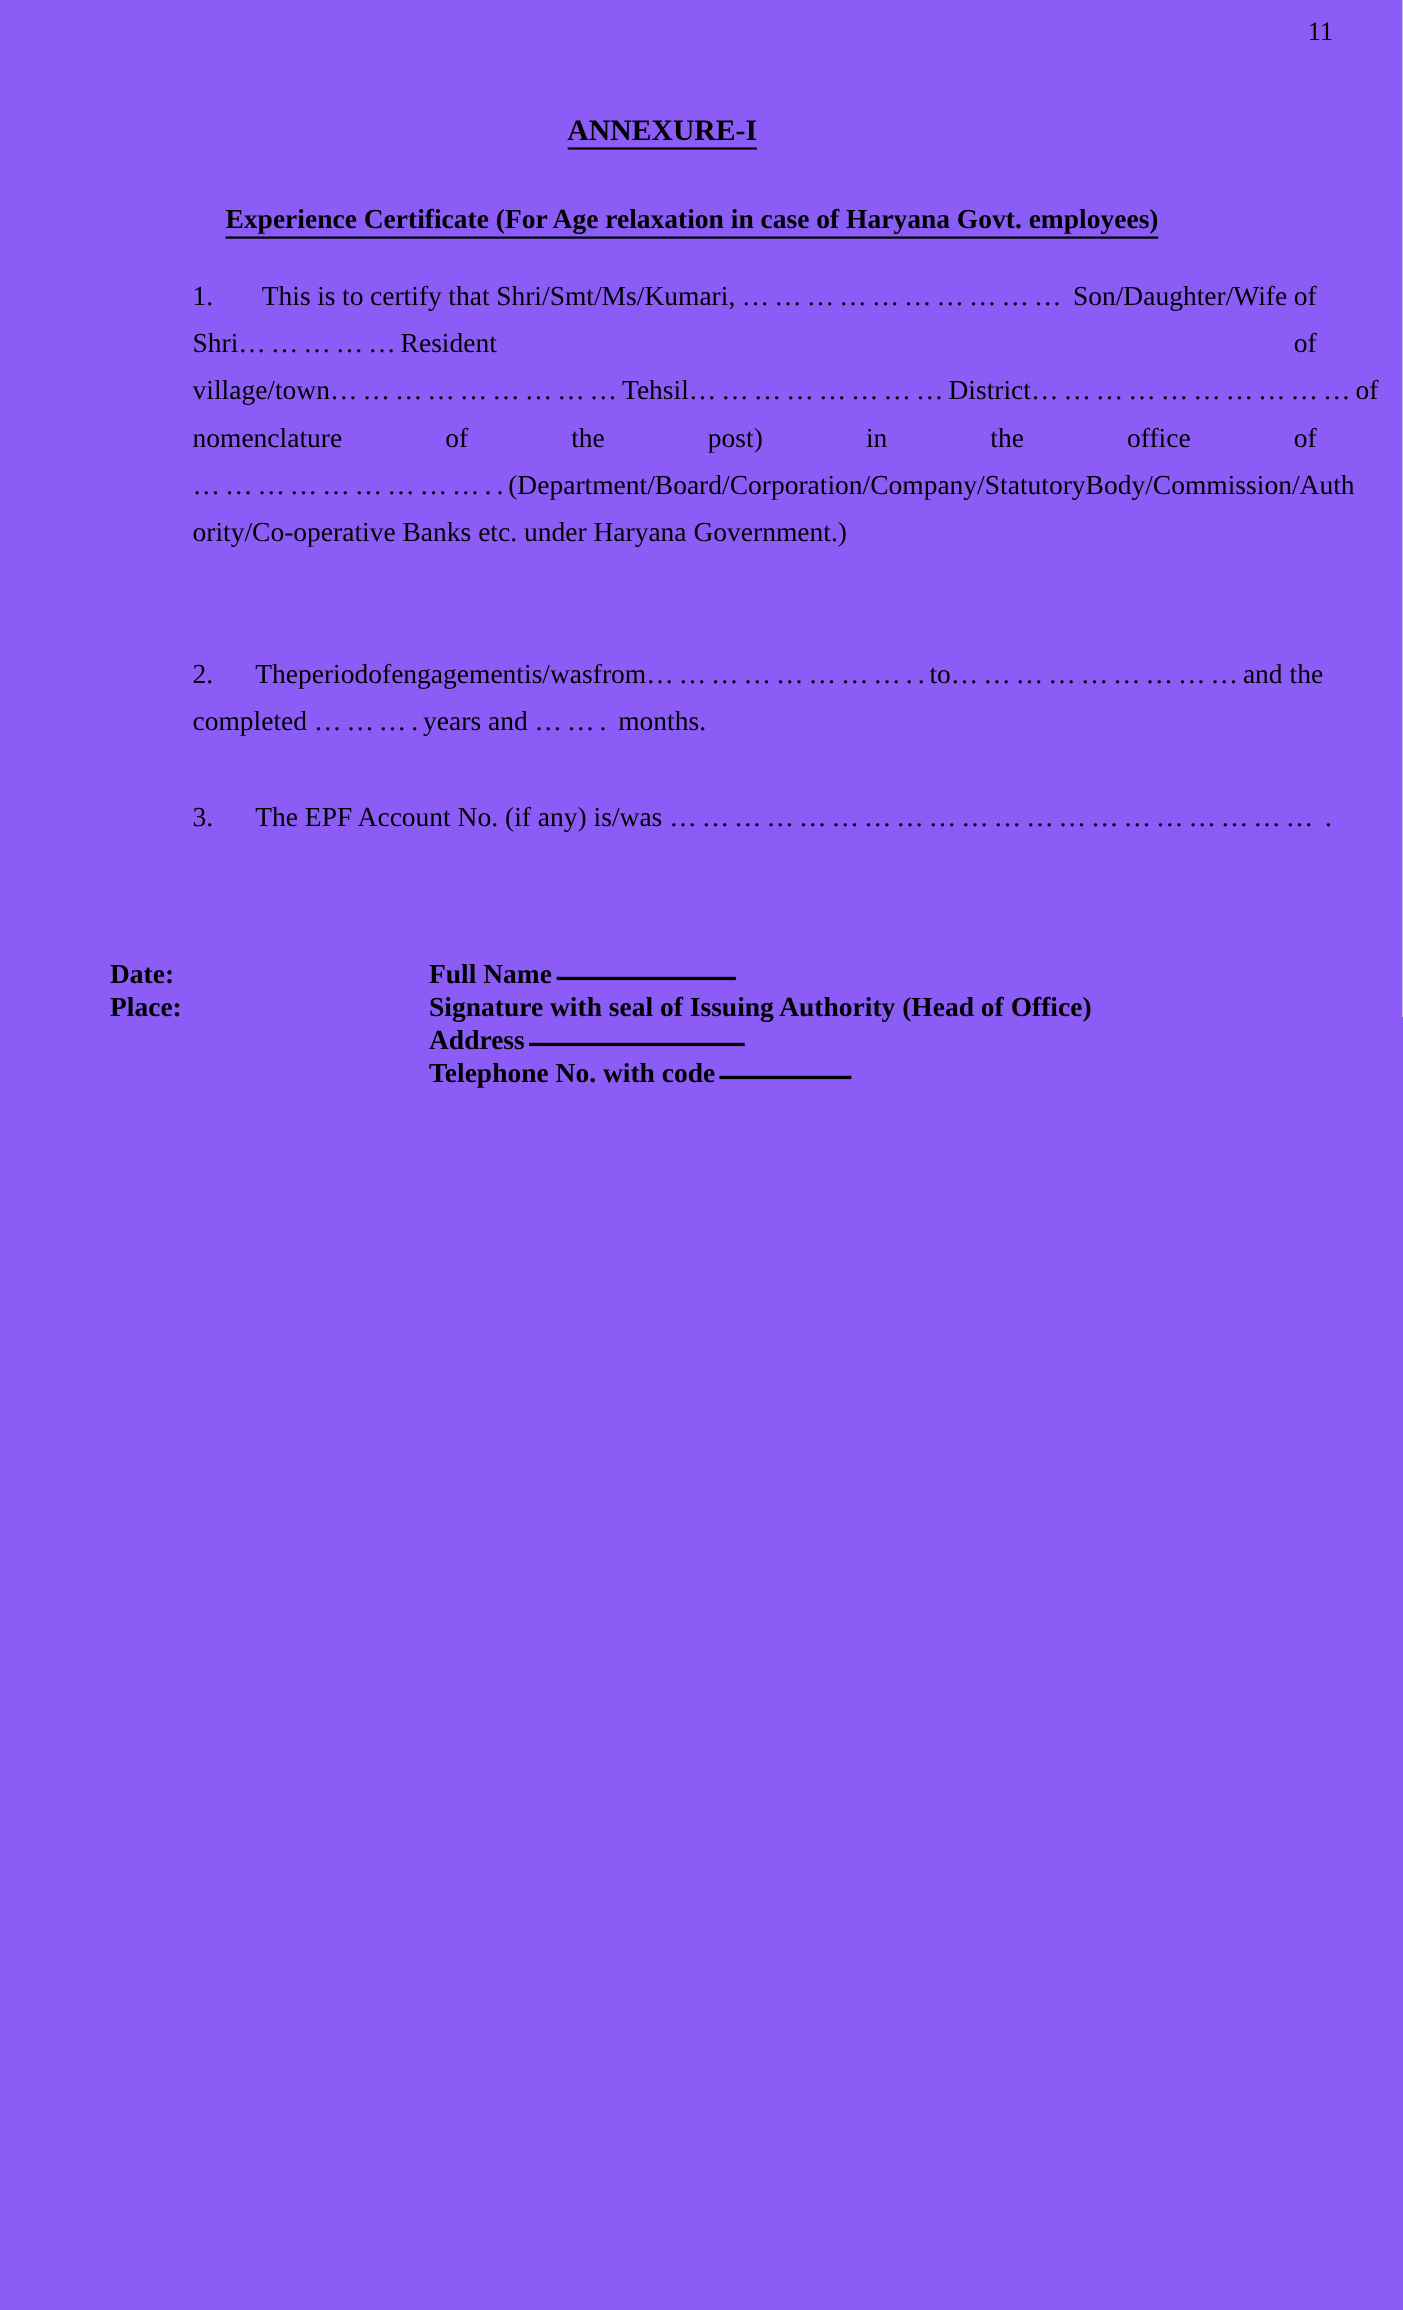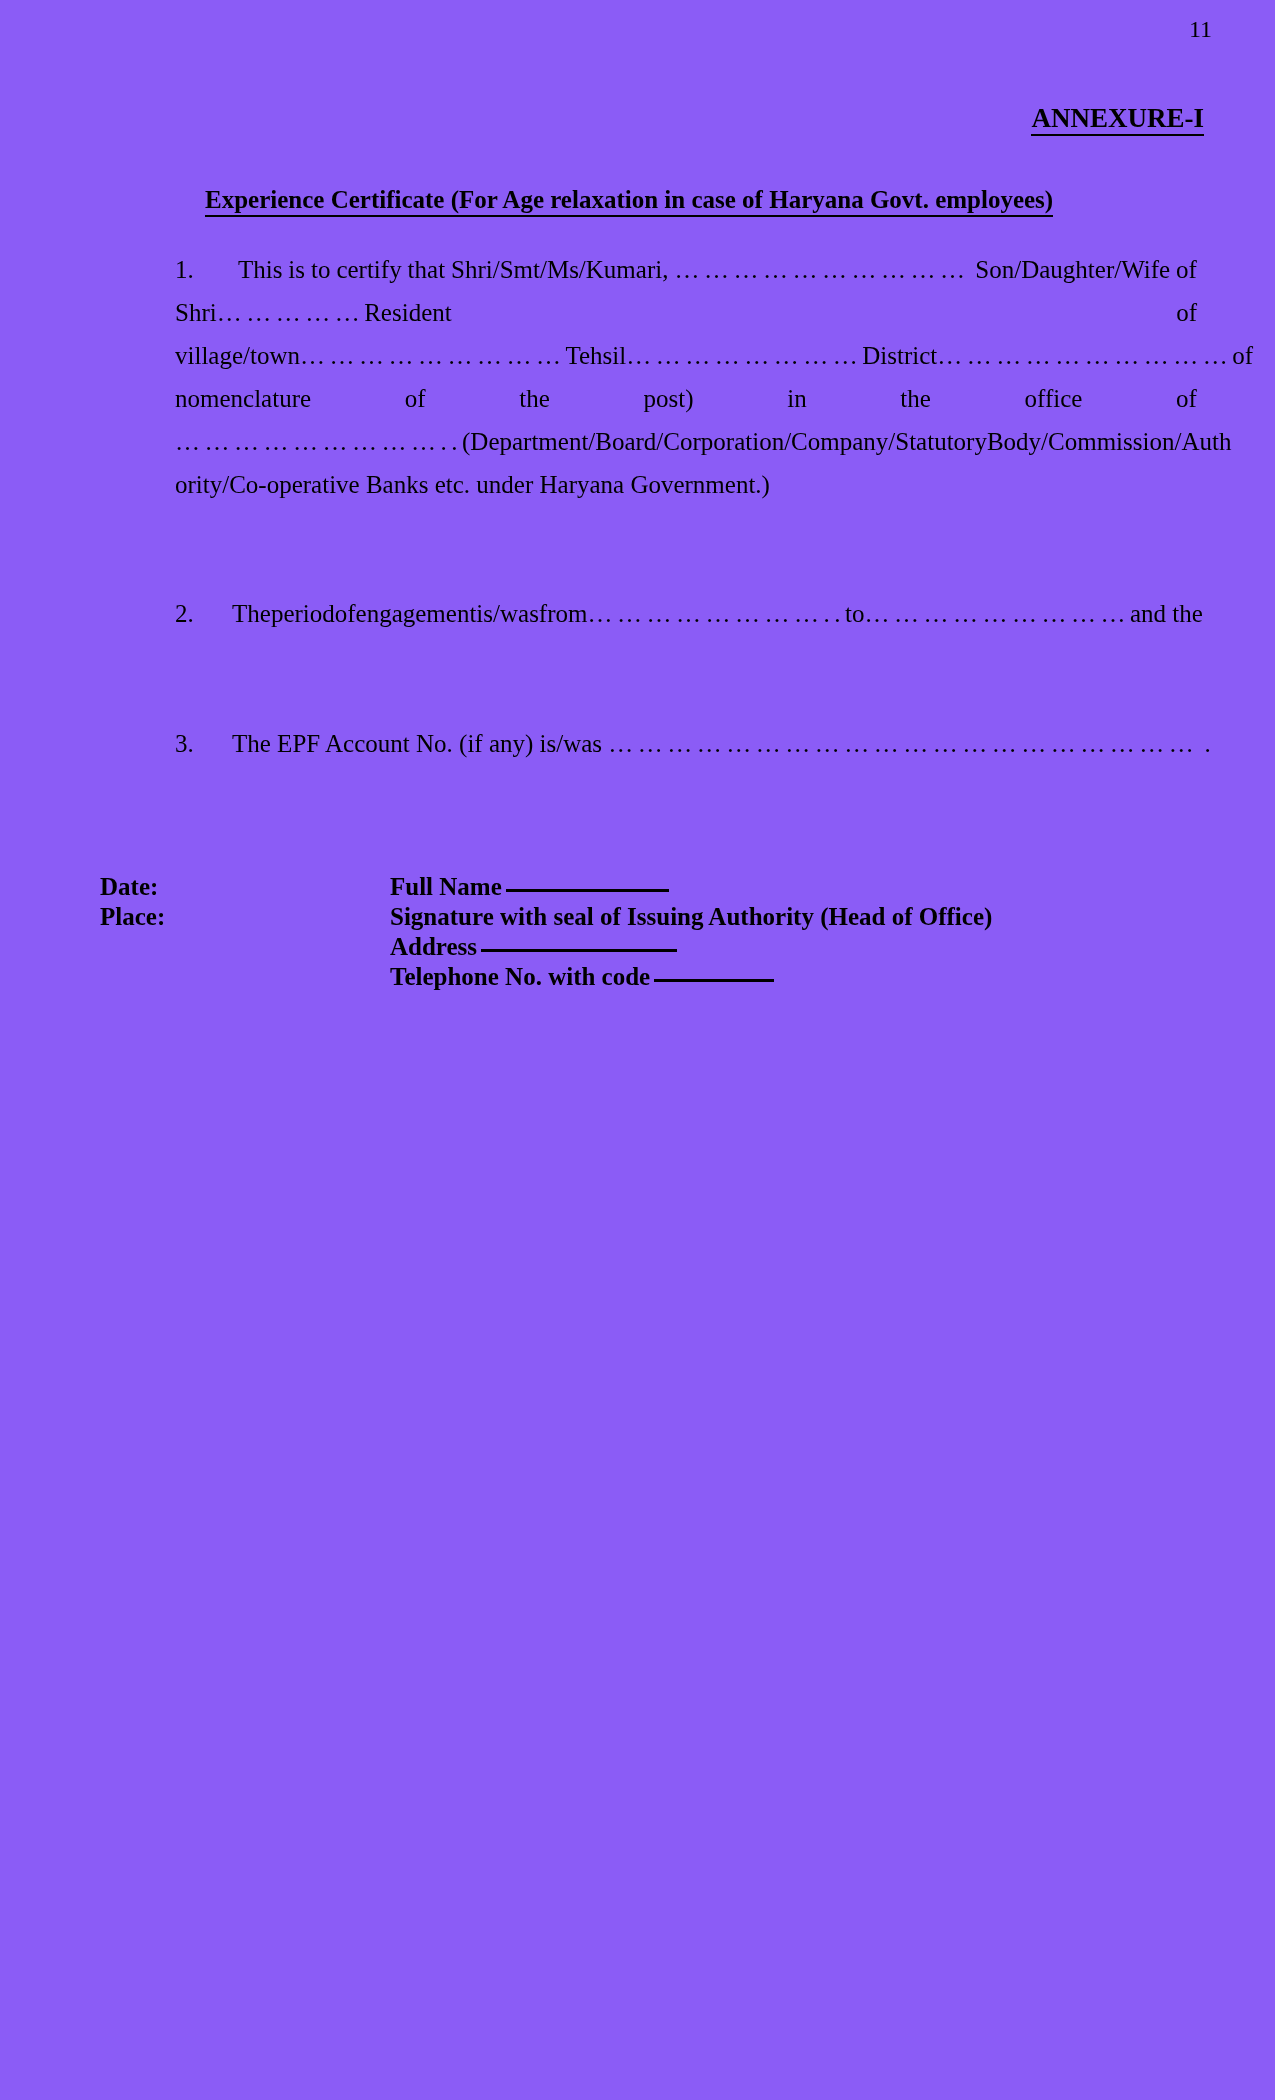--- a/index.html
+++ b/index.html
@@ -30,21 +30,21 @@
     font-size: 24px;
     line-height: 1;
   }
 
   
   .annexure {
     position: absolute;
     top: 105px;
     left: 0;
     width: 1204px;
-    text-align: right;
+    text-align: center;
     font-size: 27px;
     font-weight: bold;
     line-height: 1;
   }
   .annexure span {
     border-bottom: 2.5px solid #000;
     padding-bottom: 1px;
   }
 
   
@@ -183,20 +183,23 @@
     <div class="jline spread">
       <span class="tok num">2.</span>
       <span class="tok">The</span>
       <span class="tok">period</span>
       <span class="tok">of</span>
       <span class="tok">engagement</span>
       <span class="tok">is/was</span>
       <span class="tok">from</span>
       <span class="tok"><span class="dots">……………………..</span><span>to</span><span class="dots">………………………</span><span>and the</span></span>
     </div>
+    <div class="jline flow">
+      <span class="tok">completed </span><span class="tok dots">……….</span><span class="tok">years and </span><span class="tok dots">…….</span><span class="tok"> months.</span>
+    </div>
   </div>
 
   <div class="body-block" id="clause-3">
     <div class="jline flow">
       <span class="tok num">3.</span><span class="tok">The EPF Account No. (if any) is/was </span><span class="tok dots">……………………………………………………</span><span class="tok"> .</span>
     </div>
   </div>
 
   <div class="sig-wrap">
 

